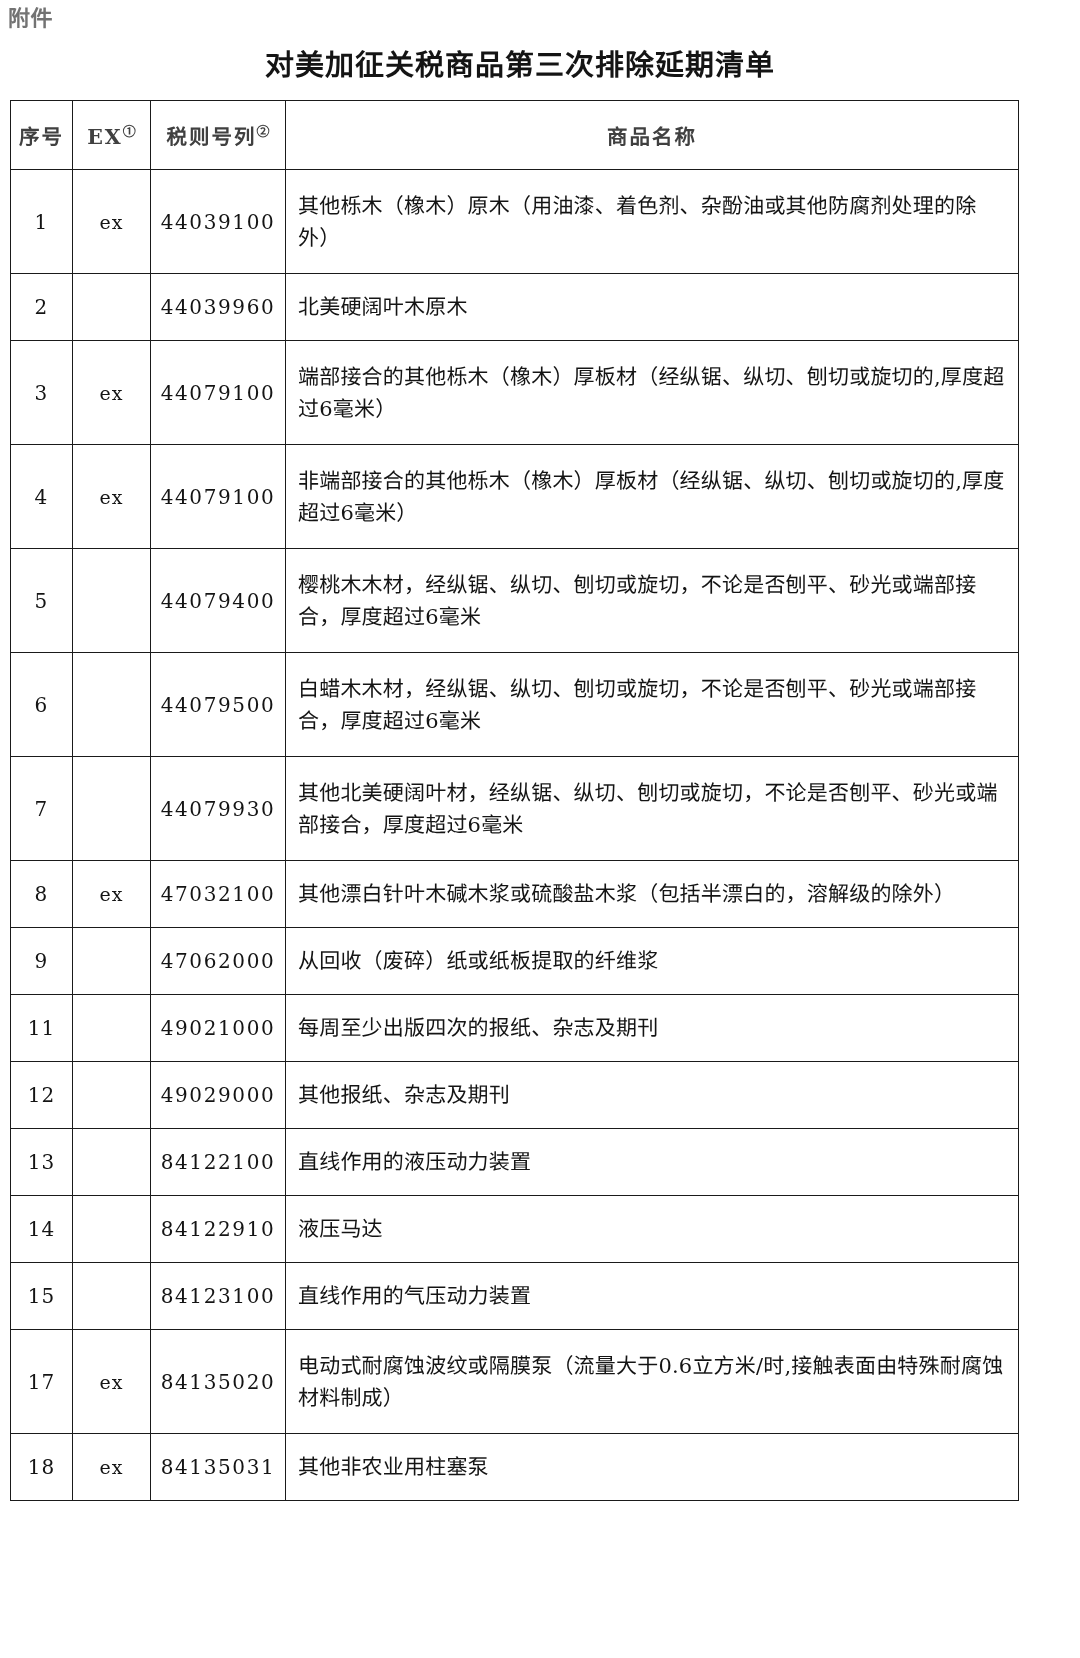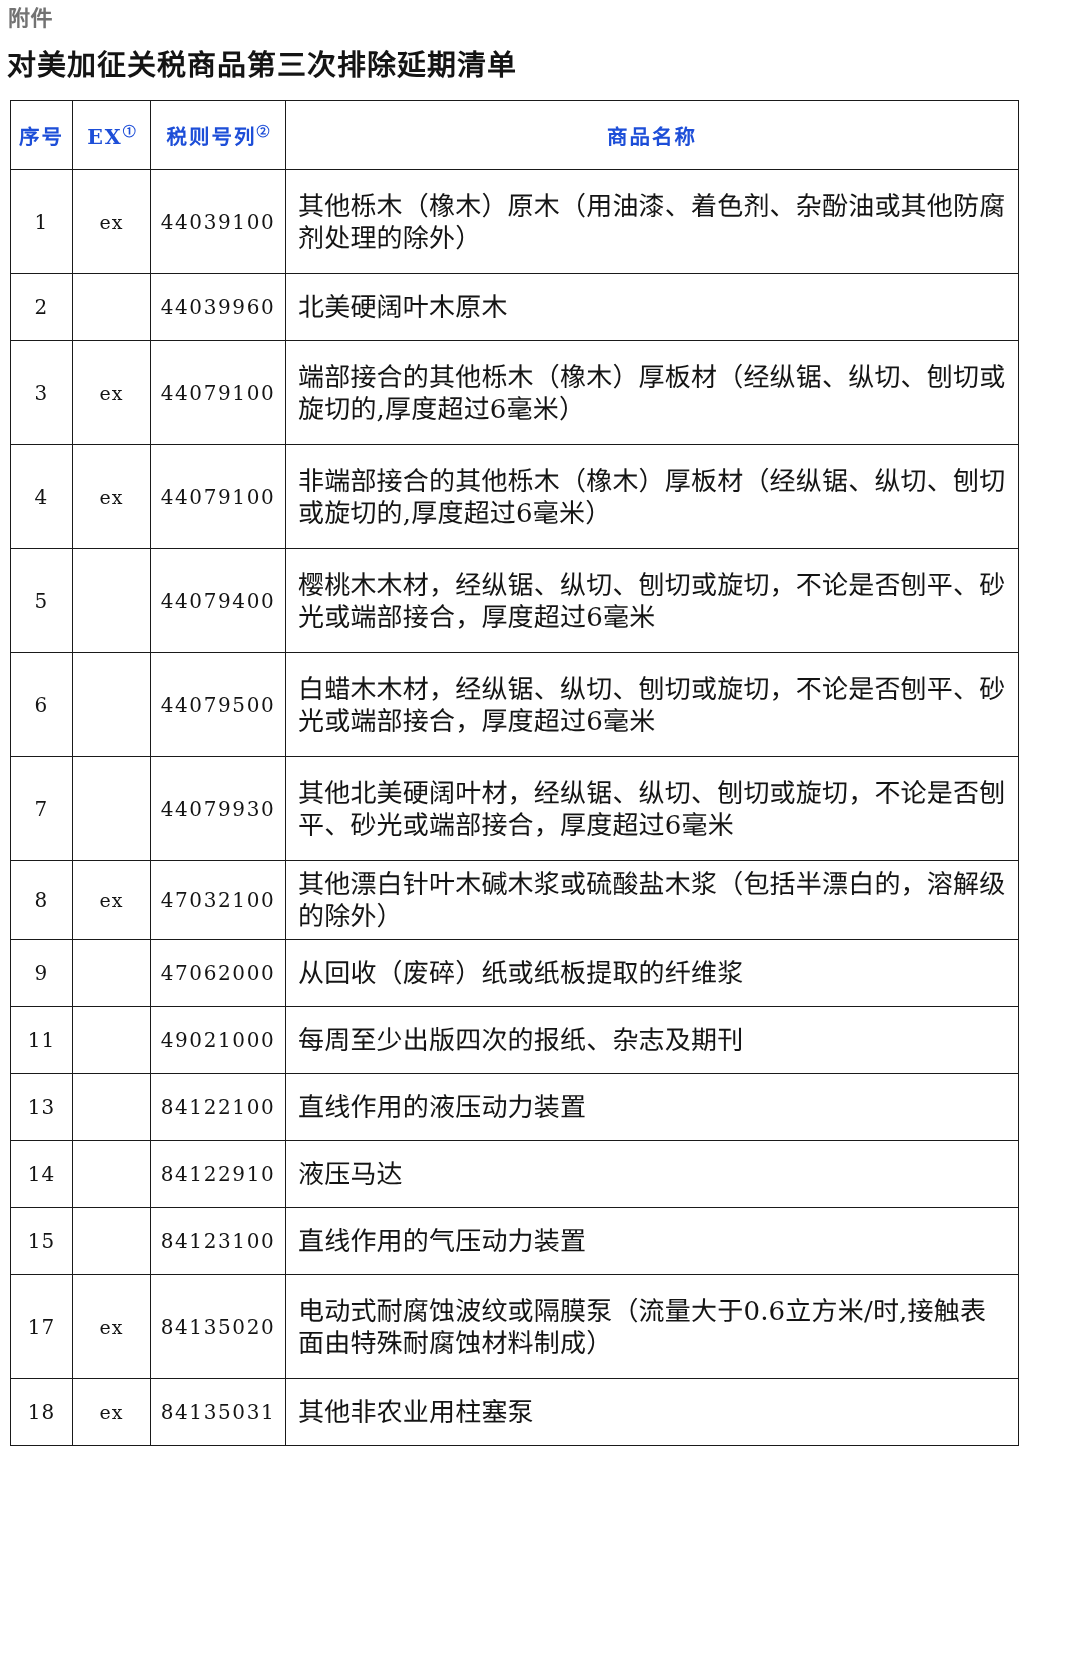--- a/index.html
+++ b/index.html
@@ -34,23 +34,24 @@
     font-weight: 700;
     font-size: 22px;
     line-height: 26px;
     letter-spacing: 0.5px;
     color: #737373;
   }
 
   
   .doc-title {
     position: absolute;
-    left: 7px;
+    left: 0;
     top: 48px;
     width: 1040px;
+    text-align: center;
     font-family: "DejaVu Sans", "Liberation Sans", sans-serif;
     font-weight: 700;
     font-size: 29px;
     line-height: 34px;
     letter-spacing: 1px;
     color: #141414;
   }
 
   
   .table-wrap {
@@ -81,21 +82,21 @@
 
   
   thead th {
     height: 68px;
     font-family: "DejaVu Serif", "Liberation Serif", serif;
     font-weight: 700;
     font-size: 20.5px;
     letter-spacing: 2px;
     text-align: center;
     vertical-align: middle;
-    color: #1d4ed8;
+    color: #404040;
   }
   thead th .sup {
     font-size: 13px;
     vertical-align: super;
     letter-spacing: 0;
     font-weight: 700;
   }
 
   
   tbody td.seq,
@@ -114,21 +115,21 @@
   }
   tbody td.code {
     letter-spacing: 1.6px;
     text-align: center;
   }
 
   tbody td.desc {
     text-align: left;
     padding: 7px 10px 7px 12px;
     font-family: "DejaVu Serif", "Liberation Serif", serif;
-    font-size: 26px;
+    font-size: 21px;
     line-height: 32px;
     letter-spacing: 0.2px;
     color: #141414;
     word-break: break-all;
   }
 
   tbody tr.r-1line td { height: 52px; }
   tbody tr.r-2line td { height: 87px; }
 
   tbody tr.r-2line td.desc { padding-top: 8px; padding-bottom: 8px; }
@@ -221,20 +222,26 @@
             <td class="code">47062000</td>
             <td class="desc">从回收（废碎）纸或纸板提取的纤维浆</td>
           </tr>
           <tr class="r-1line">
             <td class="seq">11</td>
             <td class="ex"></td>
             <td class="code">49021000</td>
             <td class="desc">每周至少出版四次的报纸、杂志及期刊</td>
           </tr>
           <tr class="r-1line">
+            <td class="seq">12</td>
+            <td class="ex"></td>
+            <td class="code">49029000</td>
+            <td class="desc">其他报纸、杂志及期刊</td>
+          </tr>
+          <tr class="r-1line">
             <td class="seq">13</td>
             <td class="ex"></td>
             <td class="code">84122100</td>
             <td class="desc">直线作用的液压动力装置</td>
           </tr>
           <tr class="r-1line">
             <td class="seq">14</td>
             <td class="ex"></td>
             <td class="code">84122910</td>
             <td class="desc">液压马达</td>

